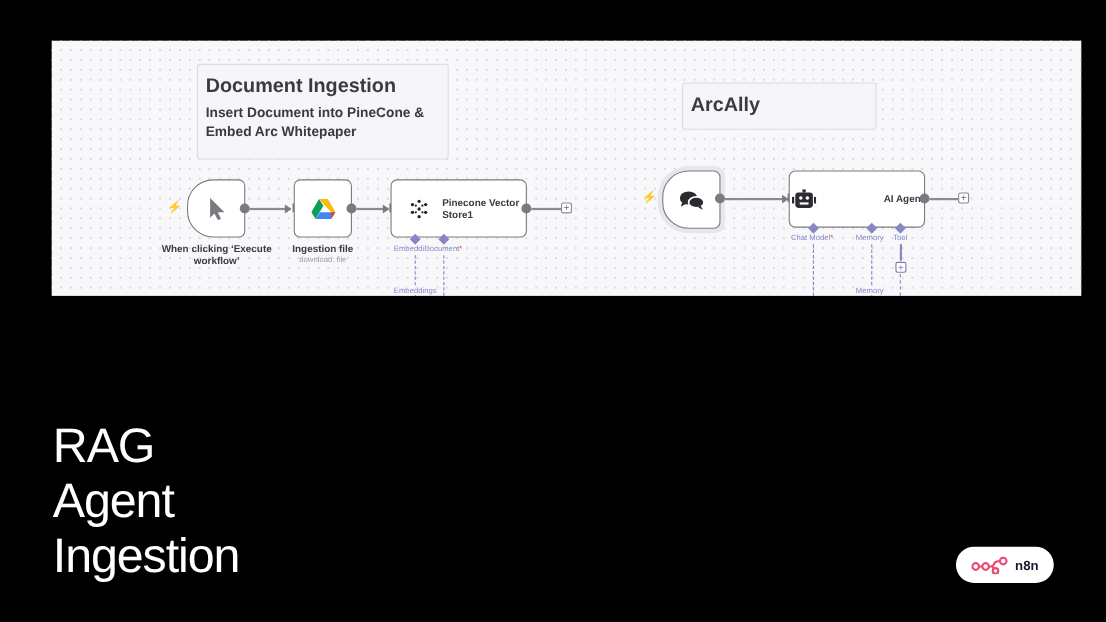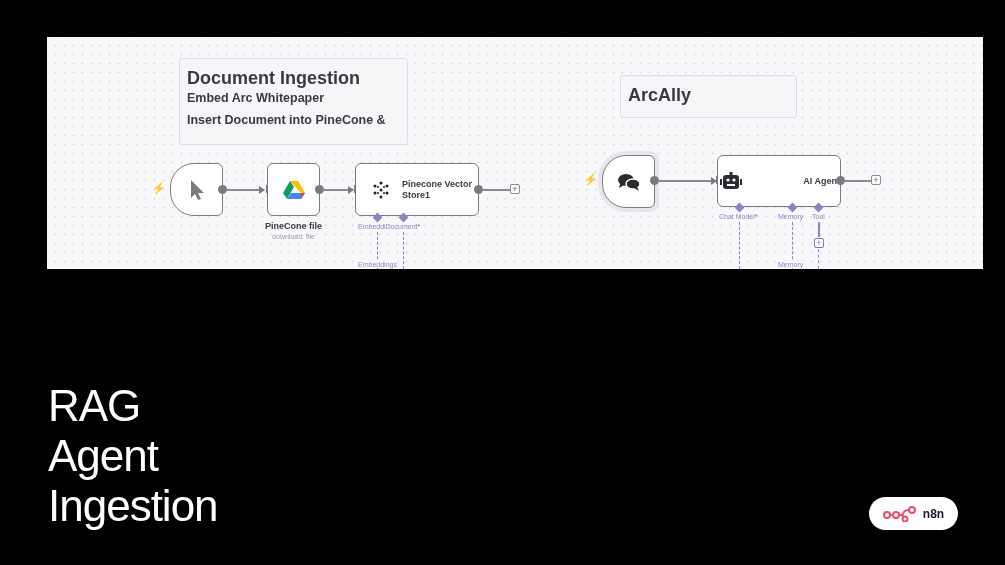--- a/index.html
+++ b/index.html
@@ -27,50 +27,54 @@
   .badge { position:absolute; left:869px; top:497px; width:89px; height:33px; background:#fff; border-radius:17px; display:flex; align-items:center; justify-content:center; gap:6px; }
   .badge span { font-weight:bold; font-size:12px; color:#1a1a2e; }
 </style>
 </head>
 <body>
 
 <div class="canvas">
 
   <div class="sticky" style="left:132px;top:21px;width:229px;height:87px;padding:8px 7px;">
     <div class="h" style="font-size:18px;line-height:22px;">Document Ingestion</div>
+    <div class="h" style="font-size:12.5px;line-height:18px;margin-top:4px;">Insert Document into PineCone &amp;</div>
     <div class="h" style="font-size:12.5px;line-height:18px;">Embed Arc Whitepaper</div>
-    <div class="h" style="font-size:12.5px;line-height:18px;margin-top:4px;">Insert Document into PineCone &amp;</div>
   </div>
   <div class="sticky" style="left:573px;top:38px;width:177px;height:43px;padding:8px 7px;">
     <div class="h" style="font-size:18px;line-height:22px;">ArcAlly</div>
   </div>
 
   <span class="bolt" style="left:105px;top:145px;">⚡</span>
   <div class="node trigger" style="left:123px;top:126px;width:53px;height:53px;">
     <svg width="18" height="22" viewBox="0 0 18 22">
         <path d="M3 1 L3 19 L7 15 L10 21 L13 20 L10 14 L16 14 Z" fill="#7a7a80"></path>
       </svg>
   </div>
   <div class="dot" style="left:171px;top:148px;"></div>
   <div class="line" style="left:180px;top:152px;width:37px;"></div>
   <div class="arrow" style="left:212px;top:149px;"></div>
+  <div class="label" style="left:95px;top:184px;width:110px;">
+    <div>When clicking ‘Execute</div>
+    <div>workflow’</div>
+  </div>
 
   <div class="bar" style="left:219px;top:148px;"></div>
   <div class="node" style="left:220px;top:126px;width:53px;height:53px;">
     <svg width="22" height="20" viewBox="0 0 22 20">
       <path d="M7 1 L15 1 L22 13 L18 13 Z" fill="#fbbc04"></path>
       <path d="M7 1 L0 13 L4 19 L11 7 Z" fill="#0f9d58"></path>
       <path d="M4 19 L18 19 L22 13 L8 13 Z" fill="#4285f4"></path>
       <path d="M18 19 L22 13 L18 13 Z" fill="#ea4335"></path>
     </svg>
   </div>
   <div class="dot" style="left:268px;top:148px;"></div>
   <div class="line" style="left:277px;top:152px;width:29px;"></div>
   <div class="arrow" style="left:301px;top:149px;"></div>
-  <div class="label" style="left:200px;top:184px;width:93px;">PineCone file</div>
+  <div class="label" style="left:200px;top:184px;width:93px;">Ingestion file</div>
   <div class="sublabel" style="left:200px;top:196px;width:93px;">download: file</div>
 
   <div class="bar" style="left:307px;top:148px;"></div>
   <div class="node" style="left:308px;top:126px;width:124px;height:53px;justify-content:flex-start;padding-left:16px;">
     <svg width="18" height="18" viewBox="0 0 18 18">
         <g fill="#222">
           <circle cx="9" cy="2" r="1.5"></circle>
           <circle cx="15" cy="5" r="1.5"></circle>
           <circle cx="15" cy="12" r="1.5"></circle>
           <circle cx="9" cy="16" r="1.5"></circle>

